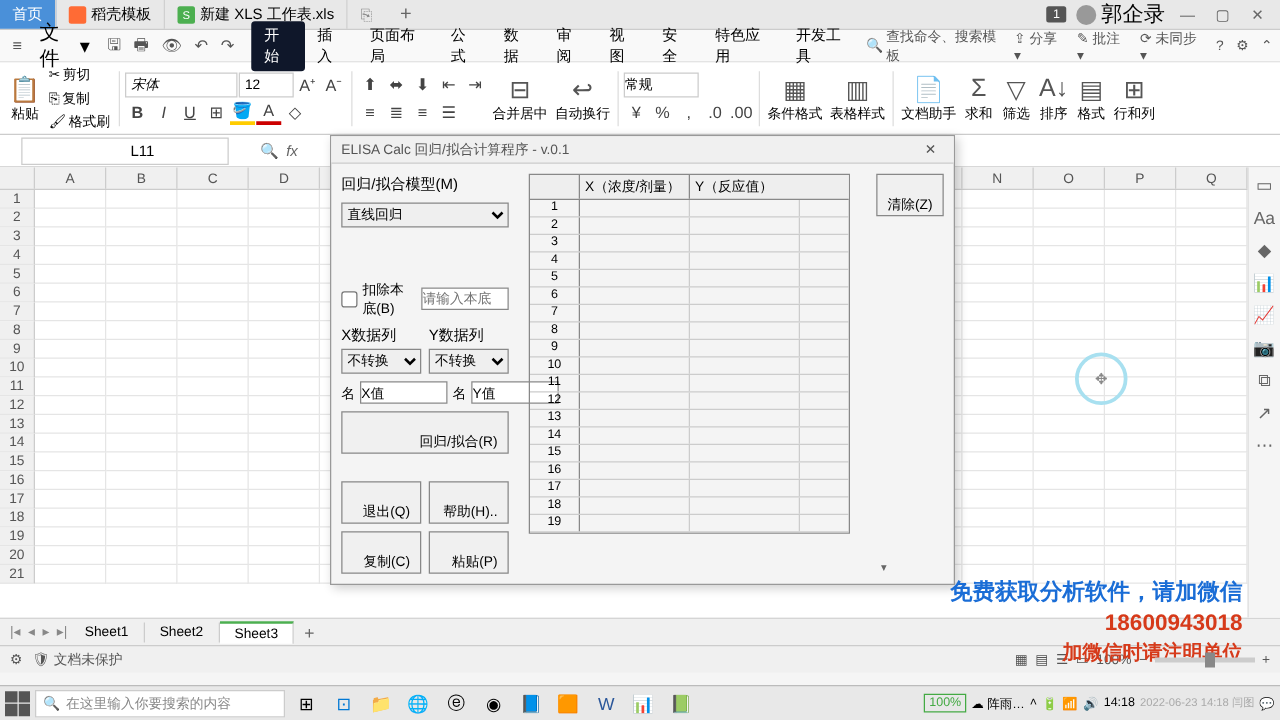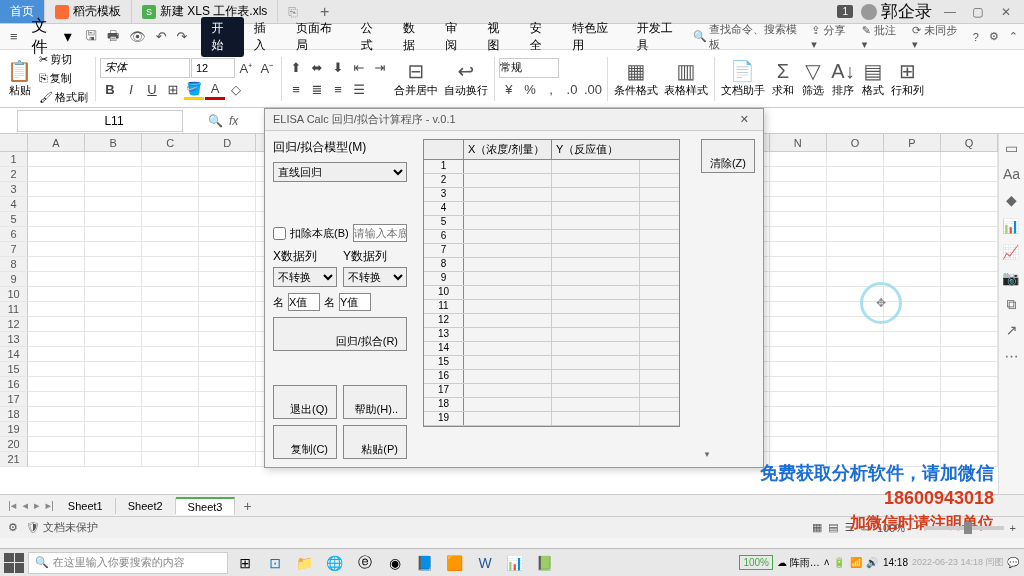--- a/index.html
+++ b/index.html
@@ -64,21 +64,21 @@
 .cursor-ring { position:absolute; width:42px; height:42px; border:3px solid #a8e0f0; border-radius:50%; left:860px; top:148px; display:flex; align-items:center; justify-content:center; font-size:12px; color:#888; }
 
 
 .dialog { position: absolute; left: 264px; top: 108px; width: 500px; height: 360px; background: #f4f4f4; border: 1px solid #999; box-shadow: 2px 2px 8px rgba(0,0,0,0.2); }
 .dlg-title { height: 22px; background: #f0f0f0; border-bottom: 1px solid #ccc; display: flex; align-items: center; padding: 0 8px; font-size: 11px; color: #555; }
 .dlg-close { margin-left: auto; cursor: pointer; padding:0 6px; }
 .dlg-body { display: flex; height: calc(100% - 22px); }
 .dlg-left { width: 150px; padding: 8px; display: flex; flex-direction: column; gap: 6px; font-size: 11px; }
 .dlg-label { font-size: 12px; }
 .dlg-select { height: 20px; border: 1px solid #888; font-size: 11px; width:100%; }
-.dlg-input-sm { width: 32px; height: 18px; border: 1px solid #888; font-size: 11px; }
+.dlg-input-sm { width: 70px; height: 18px; border: 1px solid #888; font-size: 11px; }
 .dlg-row { display: flex; gap: 4px; align-items: center; }
 .dlg-col2 { display:flex; gap:6px; }
 .dlg-col2 > div { flex:1; display:flex; flex-direction:column; gap:2px; }
 .dlg-btn { height: 24px; border: 1px solid #888; background: #f0f0f0; font-size: 11px; cursor: pointer; padding:16px 8px;text-align:right; }
 .dlg-btn-row { display:flex; gap:6px; }
 .dlg-btn-row .dlg-btn { flex:1; }
 .dlg-spacer { flex:1; }
 .dlg-right { flex: 1; padding: 8px; position:relative; }
 .data-table { border: 1px solid #888; width: 257px; }
 .dt-head { display: flex; background: #eee; border-bottom: 1px solid #888; }

